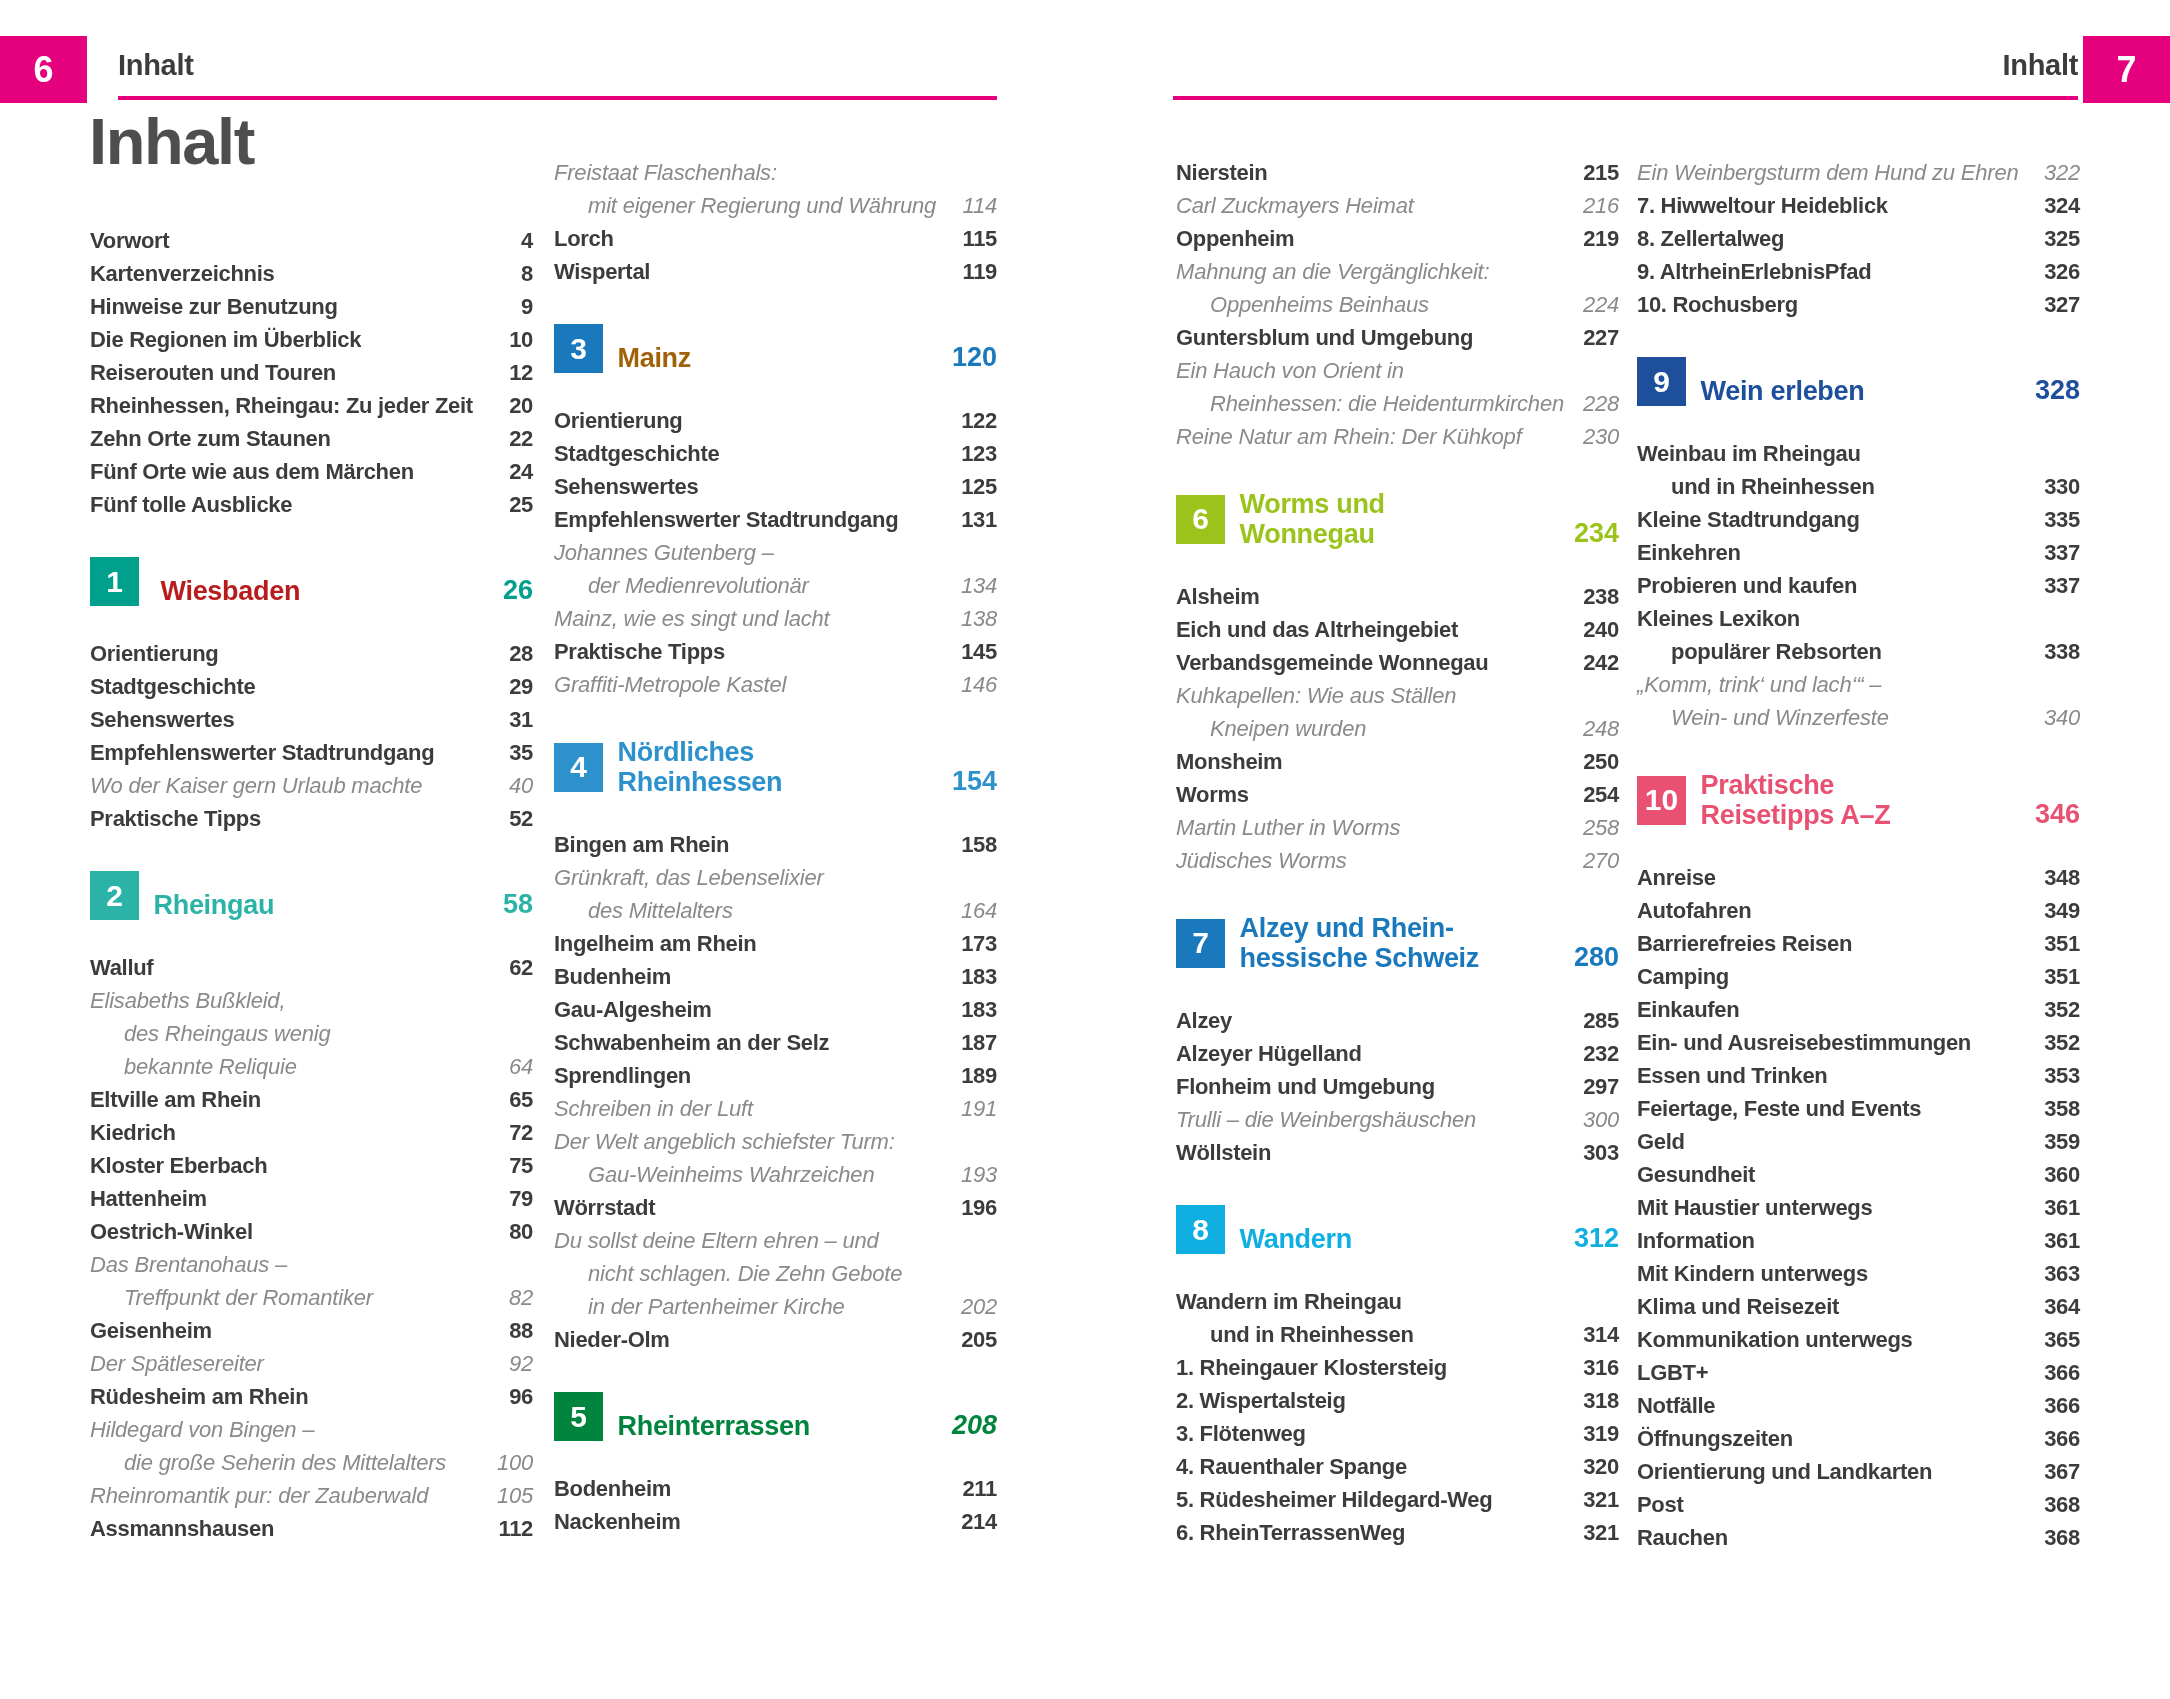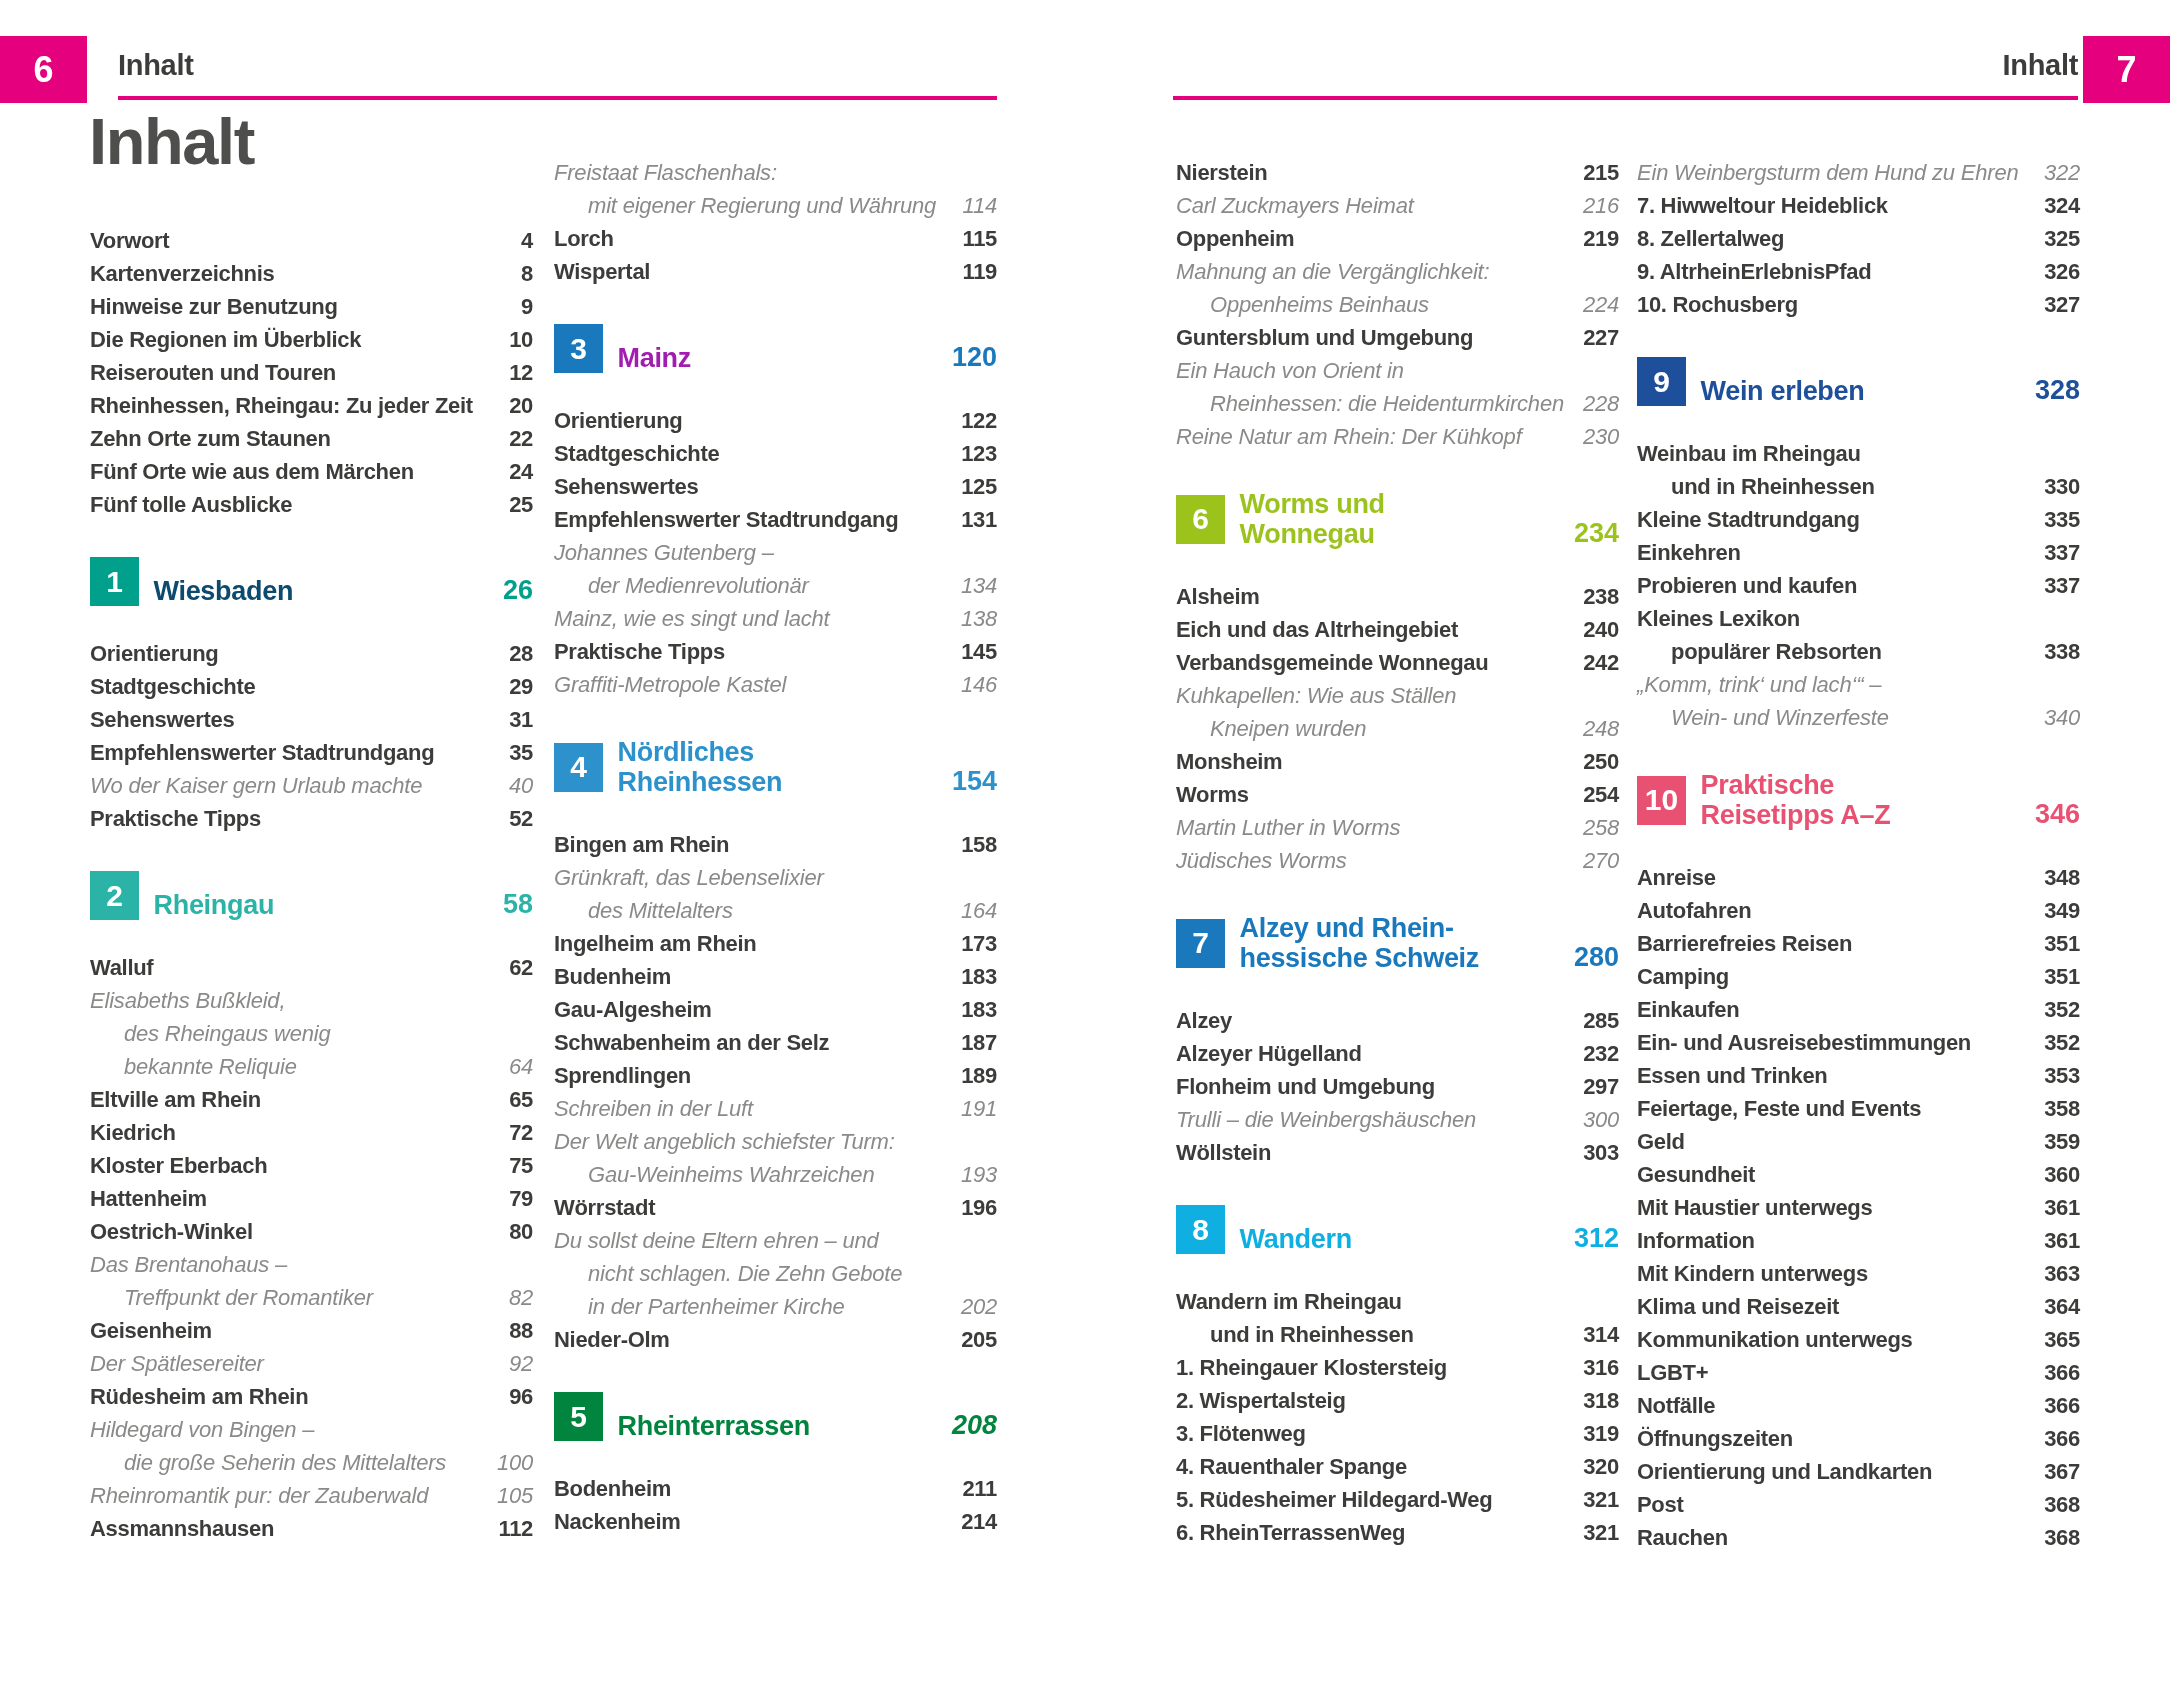--- a/index.html
+++ b/index.html
@@ -94,21 +94,21 @@
       <div class="entry">
         <span class="txt">Fünf Orte wie aus dem Märchen</span>
         <span class="pg">24</span>
       </div>
       <div class="entry">
         <span class="txt">Fünf tolle Ausblicke</span>
         <span class="pg">25</span>
       </div>
       <div class="section">
         <span class="sec-box" style="background: rgb(0, 160, 141);">1</span>
-        <span class="sec-title" style="color: #0c4a6e;">Wiesbaden</span>
+        <span class="sec-title" style="color: #b91c1c; margin-left: 7px;">Wiesbaden</span>
         <span class="sec-page" style="color: rgb(0, 160, 141);">26</span>
       </div>
       <div class="entry">
         <span class="txt">Orientierung</span>
         <span class="pg">28</span>
       </div>
       <div class="entry">
         <span class="txt">Stadtgeschichte</span>
         <span class="pg">29</span>
       </div>
@@ -218,21 +218,21 @@
       <div class="entry">
         <span class="txt">Lorch</span>
         <span class="pg">115</span>
       </div>
       <div class="entry">
         <span class="txt">Wispertal</span>
         <span class="pg">119</span>
       </div>
       <div class="section">
         <span class="sec-box" style="background: rgb(26, 120, 189);">3</span>
-        <span class="sec-title" style="color: #a21caf; margin-top: 13px;">Mainz</span>
+        <span class="sec-title" style="color: #a16207; margin-top: 13px;">Mainz</span>
         <span class="sec-page" style="color: rgb(26, 120, 189);">120</span>
       </div>
       <div class="entry">
         <span class="txt">Orientierung</span>
         <span class="pg">122</span>
       </div>
       <div class="entry">
         <span class="txt">Stadtgeschichte</span>
         <span class="pg">123</span>
       </div>

